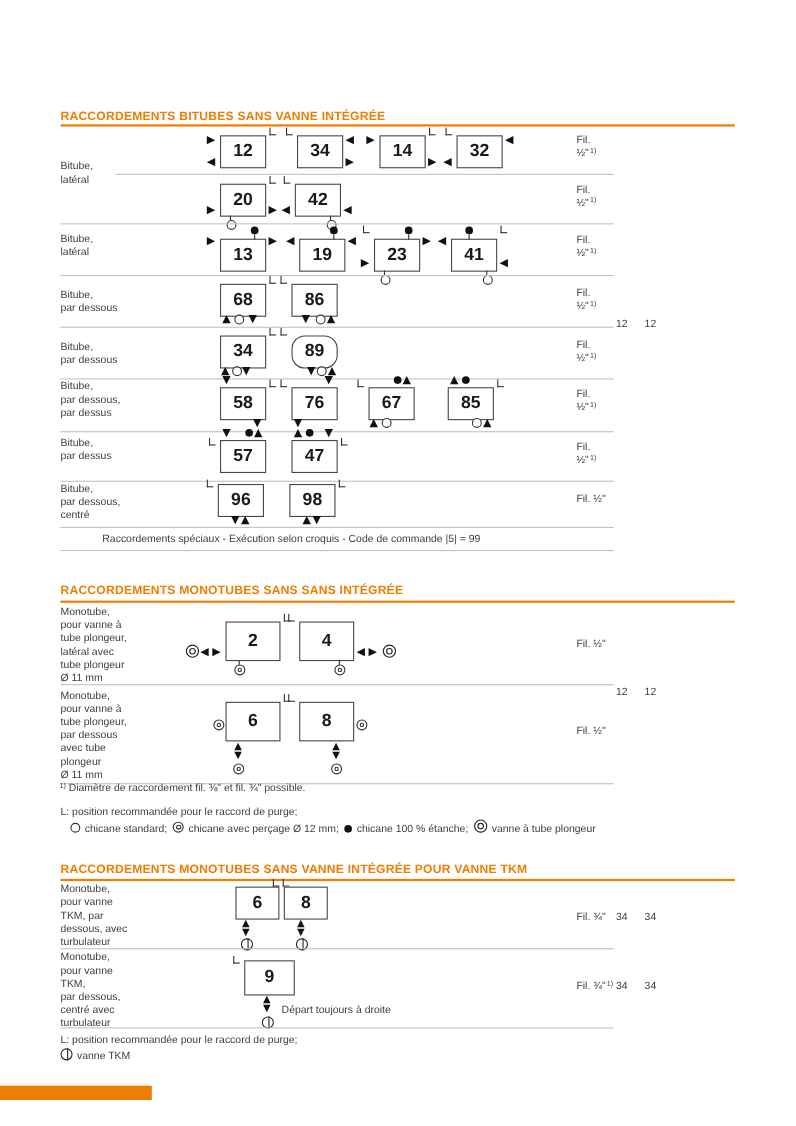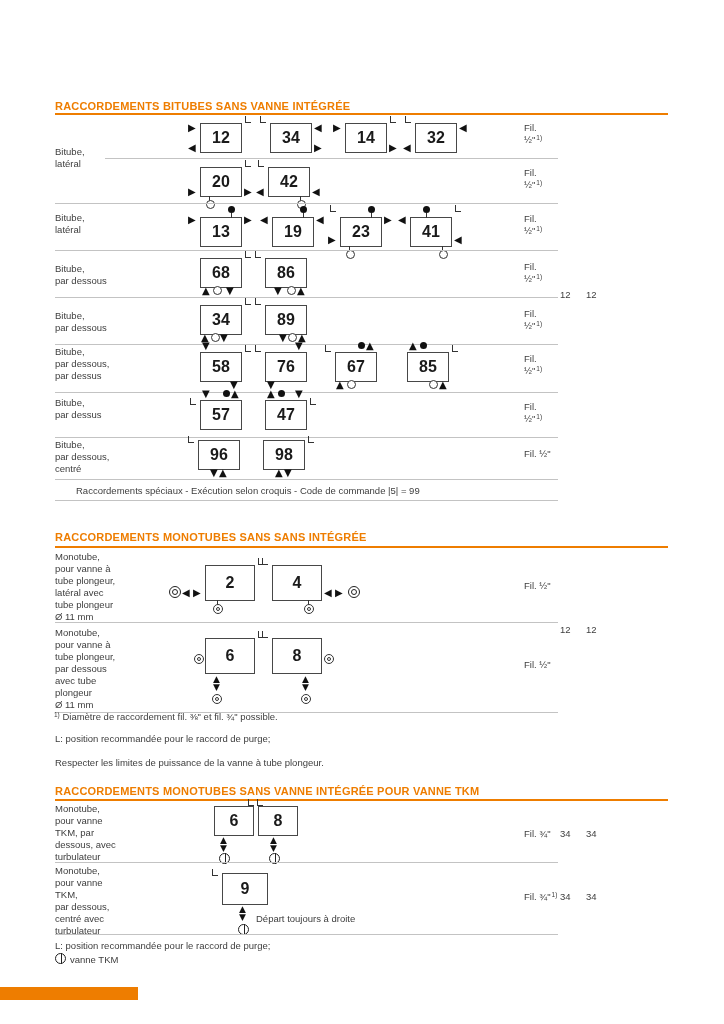--- a/index.html
+++ b/index.html
@@ -155,21 +155,21 @@
       <div class="lbl" style="left: 55px; top: 310px;">Bitube,
 par dessous</div>
       <div class="fil" style="left: 524px; top: 308px;"><div>Fil.</div><div>½"<span class="sup">1)</span></div></div>
       <div class="dbox" style="left: 200px; top: 305px; width: 40px; height: 28px;">
         <span class="num">34</span>
         <span class="mk Lmark" style="left: 44px; top: -8px;"></span>
         <span class="mk ag" style="left: 0px; top: 27px;">▲</span>
         <span class="mk c-oc" style="left: 10px; top: 27px;"></span>
         <span class="mk ag" style="left: 19px; top: 27px;">▼</span>
       </div>
-      <div class="dbox" style="left: 265px; top: 305px; width: 40px; height: 28px;">
+      <div class="dbox" style="left: 265px; top: 305px; width: 40px; height: 28px; border-radius: 12px;">
         <span class="num">89</span>
         <span class="mk Lmark" style="left: -11px; top: -8px;"></span>
         <span class="mk ag" style="left: 13px; top: 27px;">▼</span>
         <span class="mk c-oc" style="left: 22px; top: 27px;"></span>
         <span class="mk ag" style="left: 32px; top: 27px;">▲</span>
       </div>
       <div class="divider" style="left: 55px; top: 344px; width: 503px;"></div>
       <div class="lbl" style="left: 55px; top: 346px;">Bitube,
 par dessous,
 par dessus</div>
@@ -233,21 +233,21 @@
       </div>
       <div class="dbox" style="left: 263px; top: 440px; width: 40px; height: 28px;">
         <span class="num">98</span>
         <span class="mk Lmark" style="left: 44px; top: -5px;"></span>
         <span class="mk ag" style="left: 11px; top: 27px;">▲</span>
         <span class="mk ag" style="left: 20px; top: 27px;">▼</span>
       </div>
       <div class="divider" style="left: 55px; top: 479px; width: 503px;"></div>
       <div class="code" style="left: 560px; top: 289px;">12</div>
       <div class="code" style="left: 586px; top: 289px;">12</div>
-      <div class="fn" style="left: 55px; top: 485px; padding-left: 21px;">Raccordements spéciaux - Exécution selon croquis - Code de commande |5| = 99</div>
+      <div class="fn" style="left: 72px; top: 485px; padding-left: 21px;">Raccordements spéciaux - Exécution selon croquis - Code de commande |5| = 99</div>
       <div class="divider" style="left: 55px; top: 500px; width: 503px;"></div>
       <div class="lbl" style="left: 55px; top: 551px;">Monotube,
 pour vanne à
 tube plongeur,
 latéral avec
 tube plongeur
 Ø 11 mm</div>
       <div class="fil" style="left: 524px; top: 580px;"><div>Fil. ½"</div></div>
       <div class="dbox" style="left: 205px; top: 565px; width: 48px; height: 34px;">
         <span class="num">2</span>
@@ -294,21 +294,21 @@
           <span>▲</span>
           <span>▼</span>
         </span>
         <span class="mk c-dc" style="left: 28px; top: 55px;"></span>
       </div>
       <div class="divider" style="left: 55px; top: 712px; width: 503px;"></div>
       <div class="code" style="left: 560px; top: 624px;">12</div>
       <div class="code" style="left: 586px; top: 624px;">12</div>
       <div class="fn" style="left: 53px; top: 711px;"><span class="sup">1)</span> Diamètre de raccordement fil. ⅜" et fil. ¾" possible.</div>
       <div class="fn" style="left: 55px; top: 733px;">L: position recommandée pour le raccord de purge;</div>
-      <div class="fn" style="left: 55px; top: 757px;">Respecter les limites de puissance de la vanne à tube plongeur.</div>
+      <div class="fn" style="left: 64px; top: 745px;"><span class="c-oc leg"></span>chicane standard;  <span class="c-dc leg"></span>chicane avec perçage Ø 12 mm;  <span class="c-fc leg"></span>chicane 100 % étanche;  <span class="c-dcL leg"></span>vanne à tube plongeur  </div>
       <div class="lbl" style="left: 55px; top: 803px;">Monotube,
 pour vanne
 TKM, par
 dessous, avec
 turbulateur</div>
       <div class="fil" style="left: 524px; top: 828px;"><div>Fil. ¾"</div></div>
       <div class="code" style="left: 560px; top: 828px;">34</div>
       <div class="code" style="left: 586px; top: 828px;">34</div>
       <div class="dbox" style="left: 214px; top: 806px; width: 38px; height: 28px;">
         <span class="num">6</span>

